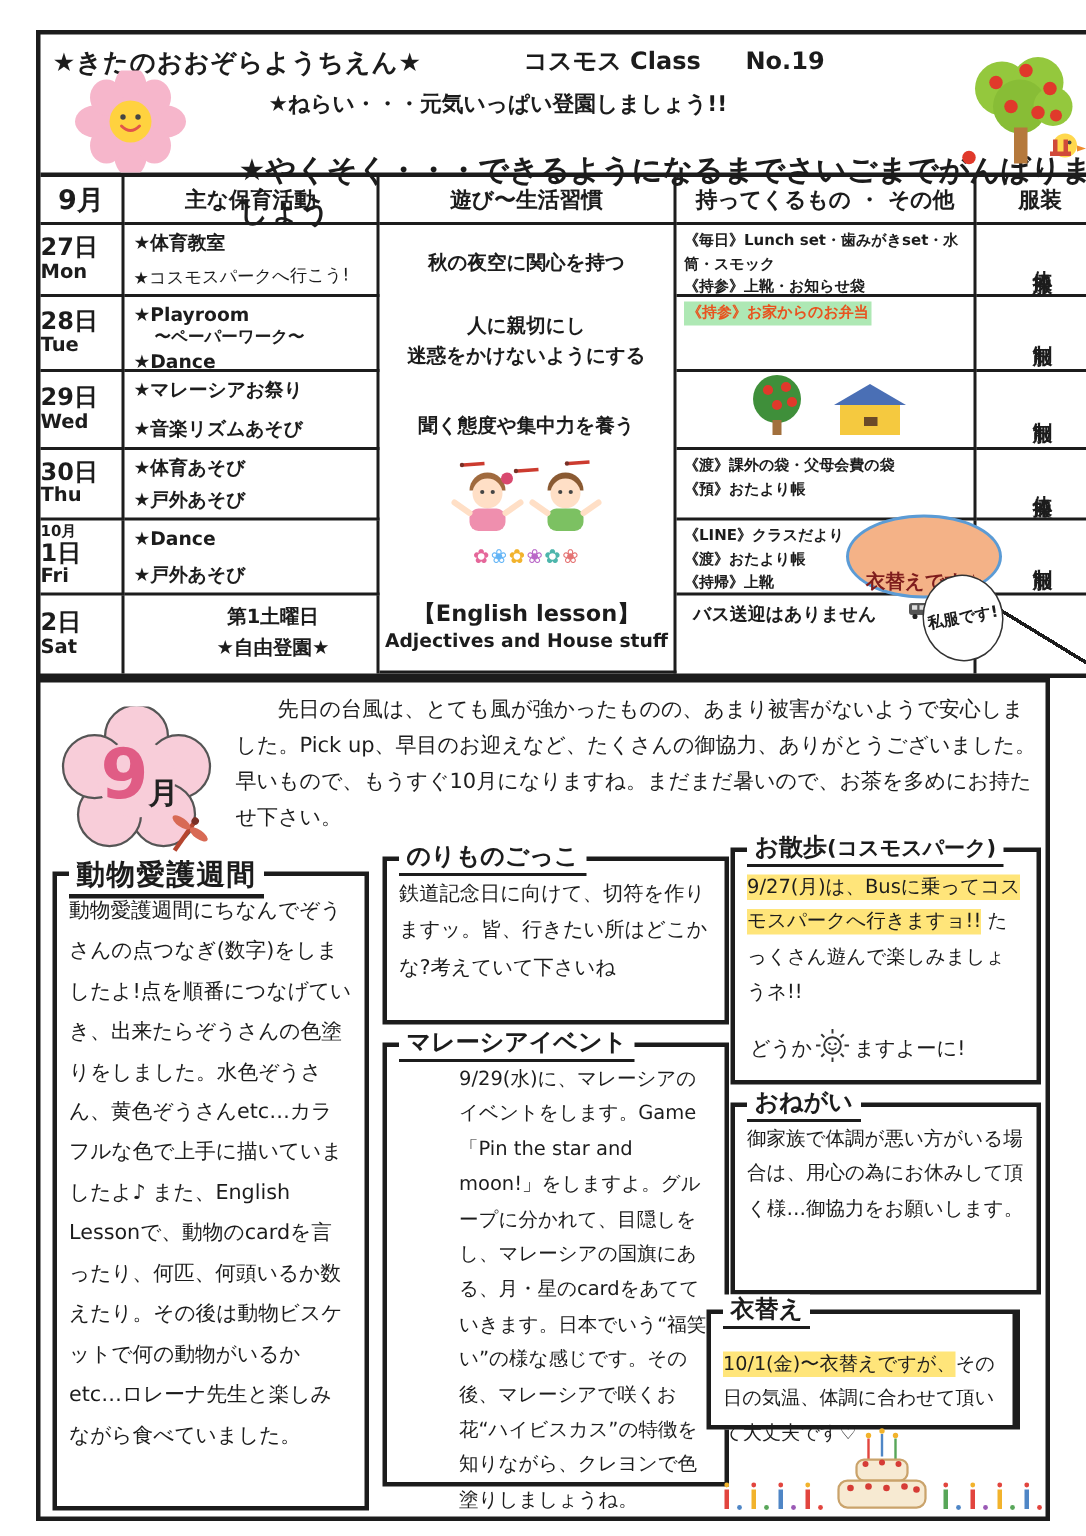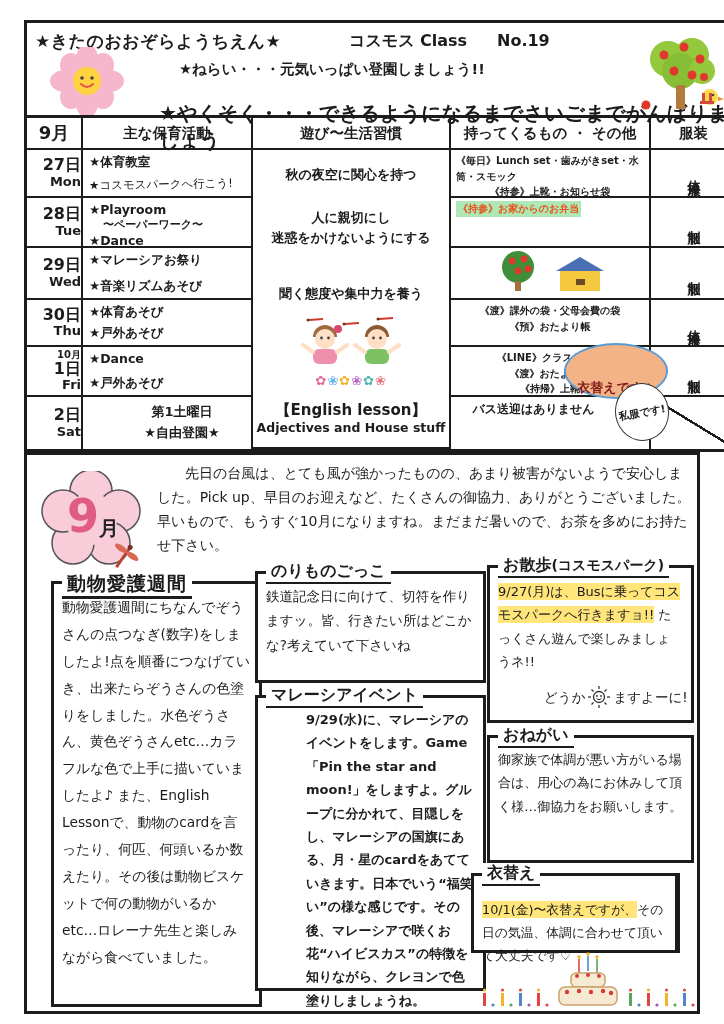--- a/index.html
+++ b/index.html
@@ -17,32 +17,32 @@
   .tree-ic{position:absolute;right:6px;top:10px;}
   
   .sched{display:grid;grid-template-columns:56px 170px 198px 200px 1fr;
          grid-template-rows:32px 48px 50px 52px 47px 50px 52px;position:relative;}
   .c{border-right:2px solid #1c1c1c;border-bottom:2px solid #1c1c1c;box-sizing:border-box;
      display:flex;flex-direction:column;overflow:hidden;}
   .c.noR{border-right:none;}
   .c.noB{border-bottom:none;}
   .th{align-items:center;justify-content:center;font-weight:bold;font-size:14.5px;flex-direction:row;}
   .th-month{font-size:18px;}
-  .datec{align-items:flex-end;justify-content:center;font-weight:bold;line-height:1.15;}
+  .datec{align-items:flex-start;justify-content:center;font-weight:bold;line-height:1.15;}
   .datec .d{font-size:16px;} .datec .w{font-size:13px;} .datec .m{font-size:10px;}
   .actc{padding:4px 6px;font-size:12.5px;font-weight:bold;line-height:1.3;justify-content:space-between;}
   .actc .hand{font-weight:normal;font-size:11.5px;transform:rotate(-1deg);}
   .actc .sub{font-weight:bold;font-size:11px;padding-left:14px;}
   .actc.center{align-items:center;justify-content:center;text-align:center;font-size:13px;line-height:1.6;padding-left:36px;}
   .playc{grid-column:3;grid-row:2/8;align-items:center;text-align:center;font-weight:bold;font-size:13px;}
-  .playc .g1{margin-top:16px;} .playc .g2{margin-top:24px;line-height:1.5;} .playc .g3{margin-top:38px;}
+  .playc .g1{margin-top:16px;} .playc .g2{margin-top:24px;line-height:1.5;} .playc .g3{margin-top:28px;}
   .kids{margin-top:12px;} .flw{font-size:13px;letter-spacing:1px;line-height:1;}
   .eng{margin-top:auto;margin-bottom:12px;}
   .eng .e1{font-size:15px;} .eng .e2{font-size:12.5px;}
-  .bringc{padding:3px 5px;font-size:10px;font-weight:bold;line-height:1.55;justify-content:flex-start;align-items:center;}
+  .bringc{padding:3px 5px;font-size:10px;font-weight:bold;line-height:1.55;justify-content:flex-start;}
   .hl-green{background:#aee8b4;color:#e8531f;align-self:flex-start;padding:0 2px;}
   .bring-center{align-items:center;justify-content:center;}
   .busline{display:flex;align-items:flex-end;gap:21px;font-size:12px;font-weight:bold;margin-left:6px;}
   .clothc{align-items:center;justify-content:center;font-weight:bold;font-size:13px;}
   .vtxt{writing-mode:vertical-rl;text-orientation:upright;letter-spacing:2px;}
   .slash{background:linear-gradient(to top right,transparent calc(50% - 1.2px),#1c1c1c calc(50% - 1.2px),#1c1c1c calc(50% + 1.2px),transparent calc(50% + 1.2px));}
   .bubble{position:absolute;left:537px;top:320px;width:100px;height:52px;background:#f4b287;
           border:2.5px solid #5b9bd5;border-radius:50%;display:flex;align-items:flex-end;justify-content:center;
           color:#7f1d1d;font-weight:bold;font-size:13px;z-index:5;}
   .sifuku{position:absolute;left:588px;top:360px;width:54px;height:58px;border:1.6px solid #333;border-radius:50%;
@@ -54,21 +54,21 @@
   .badge .unit{position:absolute;left:66px;top:44px;font-size:20px;font-weight:bold;color:#222;}
   .intro{position:absolute;left:130px;top:6px;width:536px;font-size:14px;line-height:1.72;text-indent:2em;}
   .box{position:absolute;border:3px solid #1c1c1c;background:#fff;box-sizing:border-box;}
   .legend{position:absolute;top:-13px;left:8px;background:#fff;padding:0 5px;font-weight:bold;font-size:16px;
           border-bottom:2.5px solid #1c1c1c;line-height:1.3;white-space:nowrap;}
   .legend .sfx{font-weight:bold;font-size:14px;text-align:center;}
   .legend.big{font-size:19px;letter-spacing:1px;border-bottom:3px solid #1c1c1c;}
   .bodytxt{padding:10px 8px 6px 8px;font-size:13.5px;line-height:1.95;}
   .bodytxt.tight{line-height:1.8;}
   .ymark{background:#ffe57a;box-decoration-break:clone;-webkit-box-decoration-break:clone;padding:1px 0;}
-  .wishline{display:flex;align-items:center;gap:3px;margin-top:6px;padding-left:10px;font-size:13.5px;margin-left:44px;}
+  .wishline{display:flex;align-items:center;gap:3px;margin-top:6px;padding-left:10px;font-size:13.5px;}
   .cakewrap{position:absolute;left:452px;top:496px;width:218px;height:64px;}
 </style>
 </head>
 <body>
 
 <div class="page">
 
   <div class="block" style="left:24px;top:20px;width:715px;">
     <div class="hdr">
       <span class="school">★きたのおおぞらようちえん★</span>
@@ -319,33 +319,33 @@
           <ellipse cx="-7" cy="4" rx="7" ry="3" fill="#d86a55"></ellipse>
             <ellipse cx="7" cy="4" rx="7" ry="3" fill="#d86a55"></ellipse>
           <circle cx="0" cy="-2" r="2.5" fill="#7a2f25"></circle>
         </g>
       </svg>
       <span class="num">9</span>
       <span class="unit">月</span>
     </div>
     <div class="intro">先日の台風は、とても風が強かったものの、あまり被害がないようで安心しました。Pick up、早目のお迎えなど、たくさんの御協力、ありがとうございました。 早いもので、もうすぐ10月になりますね。まだまだ暑いので、お茶を多めにお持たせ下さい。</div>
 
-    <div class="box" style="left:24px;top:126px;width:211px;height:426px;">
+    <div class="box" style="left:8px;top:126px;width:211px;height:426px;">
       <span class="legend big">動物愛護週間</span>
       <div class="bodytxt" style="font-size:13.8px;">動物愛護週間にちなんでぞうさんの点つなぎ(数字)をしましたよ!点を順番につなげていき、出来たらぞうさんの色塗りをしました。水色ぞうさん、黄色ぞうさんetc…カラフルな色で上手に描いていましたよ♪ また、English Lessonで、動物のcardを言ったり、何匹、何頭いるか数えたり。その後は動物ビスケットで何の動物がいるかetc…ロレーナ先生と楽しみながら食べていました。</div>
     </div>
 
     <div class="box" style="left:228px;top:116px;width:231px;height:112px;">
       <span class="legend">のりものごっこ</span>
       <div class="bodytxt tight">鉄道記念日に向けて、切符を作りますッ。皆、行きたい所はどこかな?考えていて下さいね</div>
     </div>
 
     <div class="box" style="left:228px;top:240px;width:231px;height:296px;padding-left:40px;">
       <span class="legend">マレーシアイベント</span>
-      <div class="bodytxt tight" style="font-size:13px;font-weight:bold;">9/29(水)に、マレーシアのイベントをします。Game「Pin the star and moon!」をしますよ。グループに分かれて、目隠しをし、マレーシアの国旗にある、月・星のcardをあてていきます。日本でいう“福笑い”の様な感じです。その後、マレーシアで咲くお花“ハイビスカス”の特徴を知りながら、クレヨンで色塗りしましょうね。</div>
+      <div class="bodytxt tight" style="font-size:13px;">9/29(水)に、マレーシアのイベントをします。Game「Pin the star and moon!」をしますよ。グループに分かれて、目隠しをし、マレーシアの国旗にある、月・星のcardをあてていきます。日本でいう“福笑い”の様な感じです。その後、マレーシアで咲くお花“ハイビスカス”の特徴を知りながら、クレヨンで色塗りしましょうね。</div>
     </div>
 
     <div class="box" style="left:460px;top:110px;width:207px;height:158px;">
       <span class="legend">
         <span>お散歩</span><span class="sfx">(コスモスパーク)</span>
       </span>
       <div class="bodytxt tight" style="font-size:13px;padding-top:12px;">
         <span class="ymark">9/27(月)は、Busに乗ってコスモスパークへ行きますョ!!</span>
         <span>たっくさん遊んで楽しみましょうネ!!</span>
       </div>

